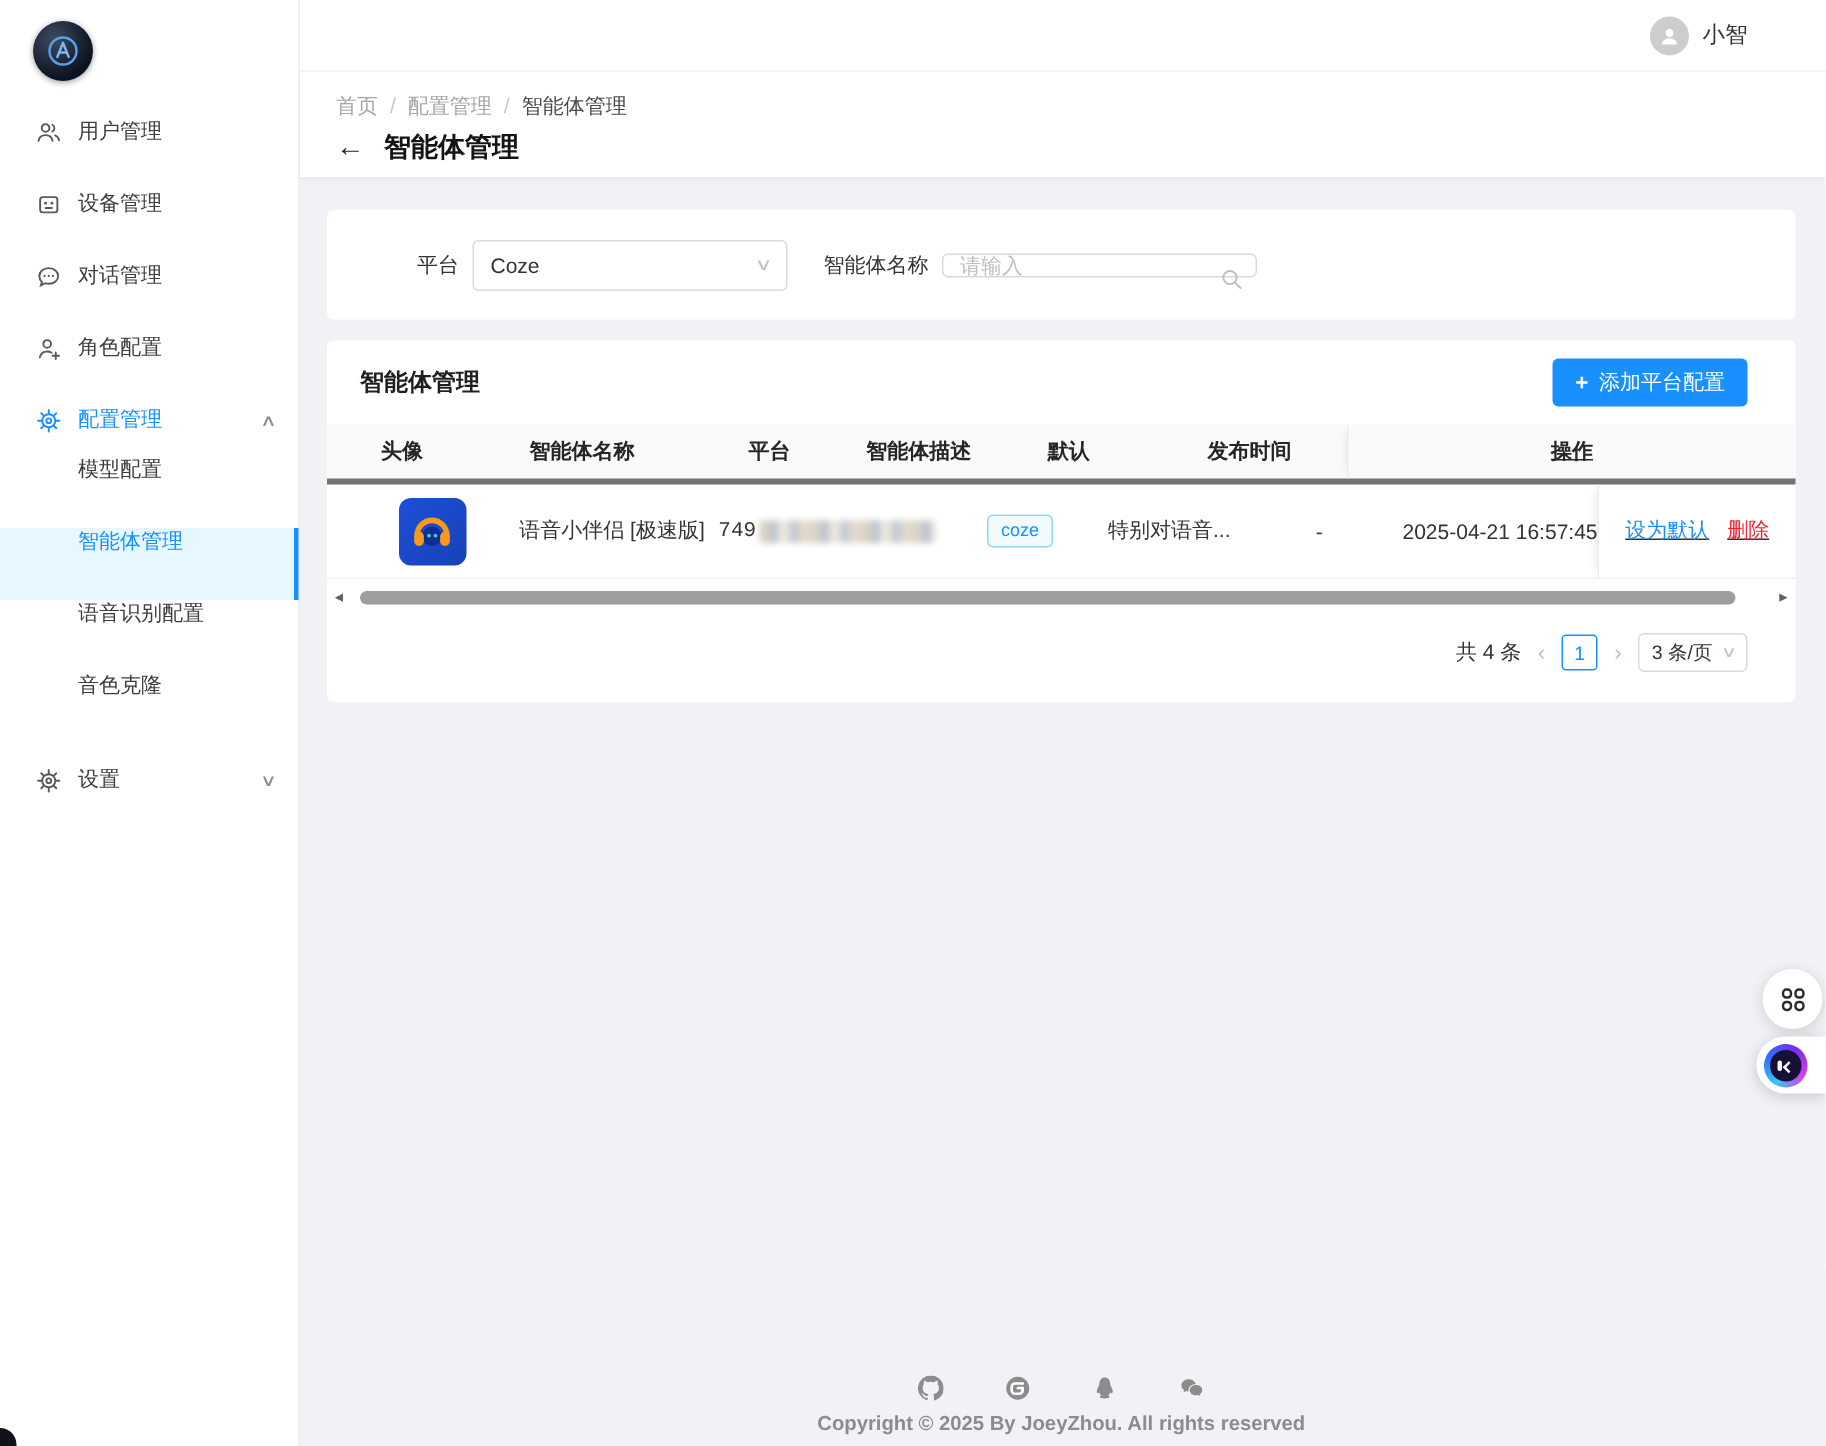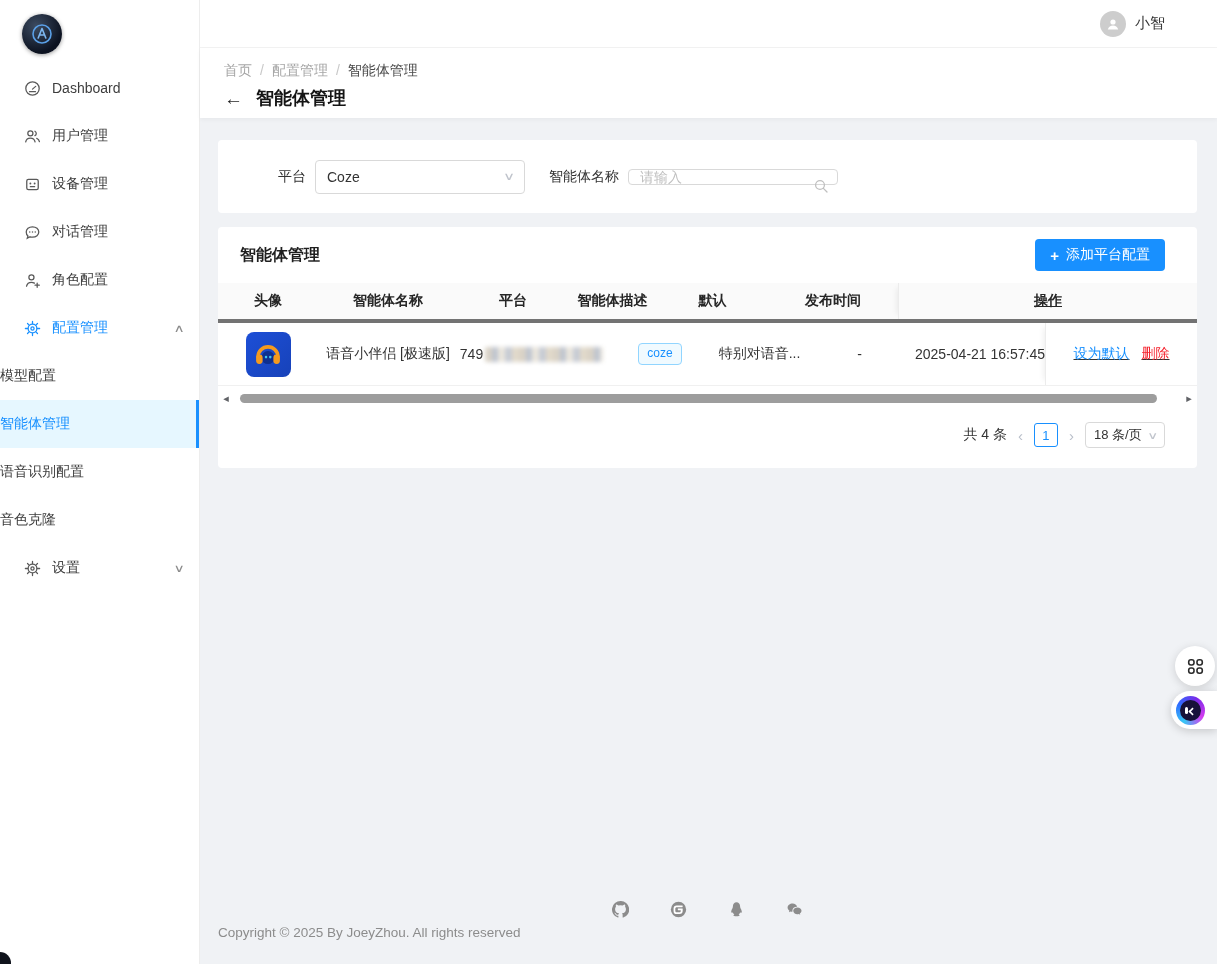--- a/index.html
+++ b/index.html
@@ -9,21 +9,21 @@
 
   
   .sidebar { width:200px; height:100%; background:#fff; border-right:1px solid #ededed; flex:0 0 200px; }
   .logo-wrap { padding:14px 0 10px 22px; }
   .logo { width:40px; height:40px; border-radius:50%; background:radial-gradient(circle at 35% 30%, #3c4b61, #0c1220 70%); display:flex; align-items:center; justify-content:center; box-shadow:0 1px 4px rgba(0,0,0,.4); }
   .menu-item { height:48px; display:flex; align-items:center; padding:0 16px 0 24px; cursor:pointer; color:#3d3d3d; }
   .menu-item .mi-icon { width:17px; height:17px; margin-right:11px; color:#595959; flex:0 0 17px; }
   .menu-item .mi-label { flex:1; }
   .menu-item.active-parent, .menu-item.active-parent .mi-icon { color:#1890ff; }
   .menu-item .chev { color:#8c8c8c; font-size:11px; transform:scaleX(1.4); }
-  .sub-item { height:48px; display:flex; align-items:center; cursor:pointer; color:#3d3d3d; }
+  .sub-item { height:48px; display:flex; align-items:flex-start; padding-left:52px; cursor:pointer; color:#3d3d3d; }
   .sub-item.active { background:#e6f7ff; color:#1890ff; box-shadow:inset -3px 0 0 #1890ff; }
 
   
   .main { flex:1; display:flex; flex-direction:column; height:100%; min-width:0; }
   .topbar { height:48px; background:#fff; display:flex; align-items:center; justify-content:flex-end; padding-right:52px; gap:9px; border-bottom:1px solid #f2f2f2; }
   .user-avatar { width:26px; height:26px; border-radius:50%; background:#cdcdcd; display:flex; align-items:center; justify-content:center; }
   .user-name { font-size:15px; color:#333; }
 
   .page-header { height:70px; background:#fff; box-shadow:0 2px 4px rgba(0,0,0,.04); position:relative; z-index:2; }
   .breadcrumb { padding:14px 0 0 24px; font-size:14px; color:#a6a6a6; display:flex; gap:8px; }
@@ -56,44 +56,44 @@
   .add-btn { height:32px; background:#1890ff; color:#fff; border:none; border-radius:4px; padding:0 15px; font-size:14px; display:flex; align-items:center; gap:7px; cursor:pointer; font-family:inherit; }
   .add-btn .plus { font-size:15px; font-weight:bold; line-height:1; }
 
   .tbl { width:100%; }
   .trow { display:flex; width:100%; }
   .tcell { display:flex; align-items:center; justify-content:center; text-align:center; white-space:nowrap; }
   .c0{flex:0 0 100px;} .c1{flex:0 0 140px;} .c2{flex:0 0 147px;} .c3{flex:0 0 110px;}
   .c4{flex:0 0 89px;} .c5{flex:0 0 111px;} .c6{flex:0 0 130px;} .c7{flex:1 1 152px;text-decoration:underline;}
   .thead { background:#fafafa; height:40px; font-weight:600; color:#262626; border-bottom:4px solid #737373; }
   .thead .c7, .tbody .c7 { border-left:1px solid #ececec; box-shadow:-6px 0 6px -5px rgba(0,0,0,.08); }
-  .tbody { height:63px; border-bottom:1px solid #f0f0f0; }
+  .tbody { height:63px; border-bottom:1px solid #f0f0f0;padding-left:20px; }
   .row-avatar { width:45px; height:45px; border-radius:8px; background:linear-gradient(135deg,#1d4fd7,#1742b9); display:flex; align-items:center; justify-content:center; }
-  .id-cell { display:flex; align-items:center; gap:2px; }
+  .id-cell { display:flex; align-items:center; gap:2px;font-family:Liberation Mono, monospace; }
   .redacted { display:inline-block; width:118px; height:15px; border-radius:2px; filter:blur(2px); opacity:.75;
     background:repeating-linear-gradient(90deg,#cdc4b4 0 7px,#a9b1bf 7px 13px,#e4ded2 13px 20px,#b4bac6 20px 27px, #d8cdb9 27px 34px); }
   .tag { font-size:12px; color:#1890ff; background:#f0faff; border:1px solid #91d5ff; border-radius:4px; padding:2px 8px; line-height:1.3; }
   .link-action { color:#1890ff; cursor:pointer; margin:0 6px; }
   .link-danger { color:#f5222d; cursor:pointer; margin:0 6px; }
 
   
   .hscroll { display:flex; align-items:center; height:16px; margin:4px 2px 0 2px; }
   .hs-arrow { width:12px; color:#606266; font-size:11px; line-height:1; text-align:center; cursor:pointer; user-select:none; }
   .hs-track { flex:1; height:10px; display:flex; align-items:center; }
   .hs-thumb { height:9px; border-radius:5px; background:#9d9d9d; width:calc(100% - 34px); margin-left:8px; cursor:grab; }
 
   
   .pager { display:flex; align-items:center; justify-content:flex-end; gap:9px; padding:16px 32px 4px 0; color:#333; }
   .pg-arrow { color:#b8bec9; font-size:15px; cursor:pointer; padding:0 2px; user-select:none; }
   .pg-current { width:24px; height:24px; border:1px solid #1890ff; color:#1890ff; border-radius:3px; display:flex; align-items:center; justify-content:center; font-size:13px; cursor:pointer; background:#fff; }
   .pg-size { height:26px; border:1px solid #d9d9d9; border-radius:4px; display:flex; align-items:center; gap:7px; padding:0 8px; cursor:pointer; font-size:13px; color:#333; background:#fff; }
   .pg-size .sel-chev { color:#c0c4cc; font-size:10px; transform:scaleX(1.5); }
 
   
-  .footer { margin-top:auto; padding-bottom:24px; text-align:left; }
+  .footer { margin-top:auto; padding-bottom:8px; text-align:center;font-weight:bold; }
   .f-icons { display:flex; justify-content:center; gap:41px; margin-bottom:7px; }
   .f-icons .fi { width:17px; height:17px; cursor:pointer; }
   .f-copy { color:#8c8c8c; font-size:13.5px; }
 
   
   .float-grid { position:absolute; right:2px; top:646px; width:40px; height:40px; border-radius:50%; background:#fff; box-shadow:0 2px 10px rgba(0,0,0,.15); display:flex; align-items:center; justify-content:center; cursor:pointer; z-index:5; }
   .float-bot { position:absolute; right:0; top:691px; width:46px; height:38px; background:#fff; border-radius:19px 0 0 19px; box-shadow:0 2px 10px rgba(0,0,0,.18); display:flex; align-items:center; padding-left:5px; cursor:pointer; z-index:5; }
   .bot-face { width:29px; height:29px; border-radius:50%; background:conic-gradient(from 210deg,#38c7f5,#2f6bff,#7d2ae8,#d43df0,#38c7f5); display:flex; align-items:center; justify-content:center; }
   .bot-inner { width:21px; height:21px; border-radius:50%; background:#17113a; position:relative; }
   .bot-inner::before { content:""; position:absolute; left:5px; top:7px; width:2.5px; height:7px; background:#fff; border-radius:2px; }
@@ -110,30 +110,20 @@
   <aside class="sidebar">
     <div class="logo-wrap">
       <div class="logo">
         <svg width="26" height="26" viewBox="0 0 26 26">
             <circle cx="13" cy="13" r="9" fill="none" stroke="#5aa0e8" stroke-width="1.6"></circle>
             <path d="M13 7.5L9.2 17M13 7.5l3.8 9.5M10.4 14h5.2" stroke="#7db7f0" stroke-width="1.6" fill="none" stroke-linecap="round"></path>
           </svg>
       </div>
     </div>
 
-    <div class="menu-item">
-      <span class="mi-icon">
-        <svg viewBox="0 0 16 16" width="17" height="17" fill="none" stroke="currentColor" stroke-width="1.2">
-            <circle cx="8" cy="8" r="6.3"></circle>
-            <path d="M8 8.6l3-2.6" stroke-linecap="round"></path>
-            <path d="M5.2 11h5.6" stroke-linecap="round"></path>
-          </svg>
-      </span>
-      <span class="mi-label">Dashboard</span>
-    </div>
 
     <div class="menu-item">
       <span class="mi-icon">
         <svg viewBox="0 0 16 16" width="17" height="17" fill="none" stroke="currentColor" stroke-width="1.2">
             <circle cx="6" cy="5" r="2.4"></circle>
             <path d="M1.6 13c.5-2.4 2.4-3.5 4.4-3.5s3.9 1.1 4.4 3.5" stroke-linecap="round"></path>
             <path d="M10.3 3a2.4 2.4 0 0 1 0 4.2M12 9.7c1.3.5 2.2 1.5 2.5 3.1" stroke-linecap="round"></path>
           </svg>
       </span>
       <span class="mi-label">用户管理</span>
@@ -319,21 +309,21 @@
           </div>
           <span class="hs-arrow">▸</span>
         </div>
 
         <div class="pager">
           <span>共 4 条</span>
           <span class="pg-arrow">‹</span>
           <span class="pg-current">1</span>
           <span class="pg-arrow">›</span>
           <span class="pg-size">
-            <span>18 条/页</span>
+            <span>3 条/页</span>
             <span class="sel-chev">∨</span>
           </span>
         </div>
       </section>
 
       <footer class="footer">
         <div class="f-icons">
           <span class="fi">
             <svg viewBox="0 0 16 16" width="17" height="17" fill="#8c8c8c">
                 <path d="M8 0a8 8 0 0 0-2.53 15.59c.4.07.55-.17.55-.38v-1.33c-2.23.48-2.7-1.07-2.7-1.07-.36-.92-.89-1.17-.89-1.17-.73-.5.06-.49.06-.49.8.06 1.23.83 1.23.83.72 1.23 1.88.87 2.34.67.07-.52.28-.87.5-1.07-1.78-.2-3.64-.89-3.64-3.95 0-.87.31-1.59.82-2.15-.08-.2-.36-1.02.08-2.12 0 0 .67-.21 2.2.82a7.6 7.6 0 0 1 4 0c1.53-1.03 2.2-.82 2.2-.82.44 1.1.16 1.92.08 2.12.51.56.82 1.28.82 2.15 0 3.07-1.87 3.75-3.65 3.95.29.25.54.73.54 1.48v2.2c0 .21.15.46.55.38A8 8 0 0 0 8 0z"></path>

